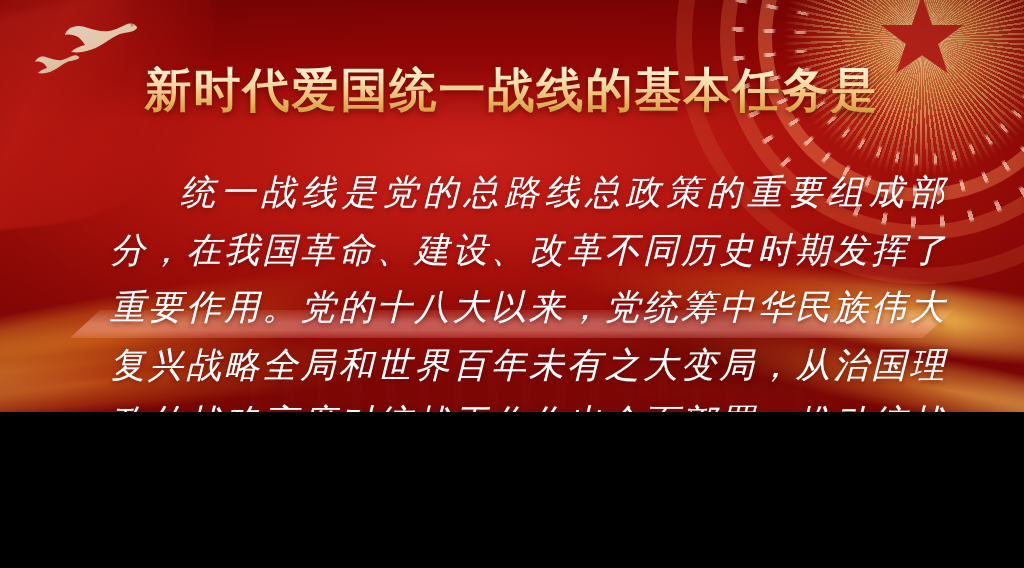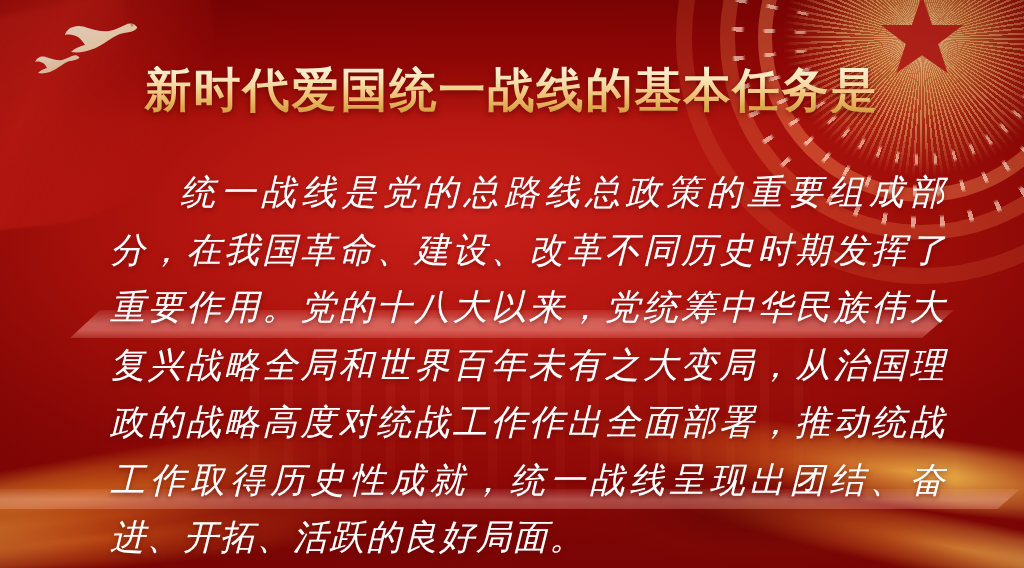--- a/index.html
+++ b/index.html
@@ -3,21 +3,21 @@
 <meta charset="utf-8">
 <style>
   html, body {
     margin: 0;
     padding: 0;
     background: #000;
   }
   #poster {
     position: relative;
     width: 1024px;
-    height: 568px;
+    height: 412px;
     overflow: hidden;
     font-family: "Liberation Serif", "DejaVu Serif", serif;
     background: #8b5cf6;
   }
 
   
   .bg-base {
     position: absolute;
     inset: 0;
     background:

